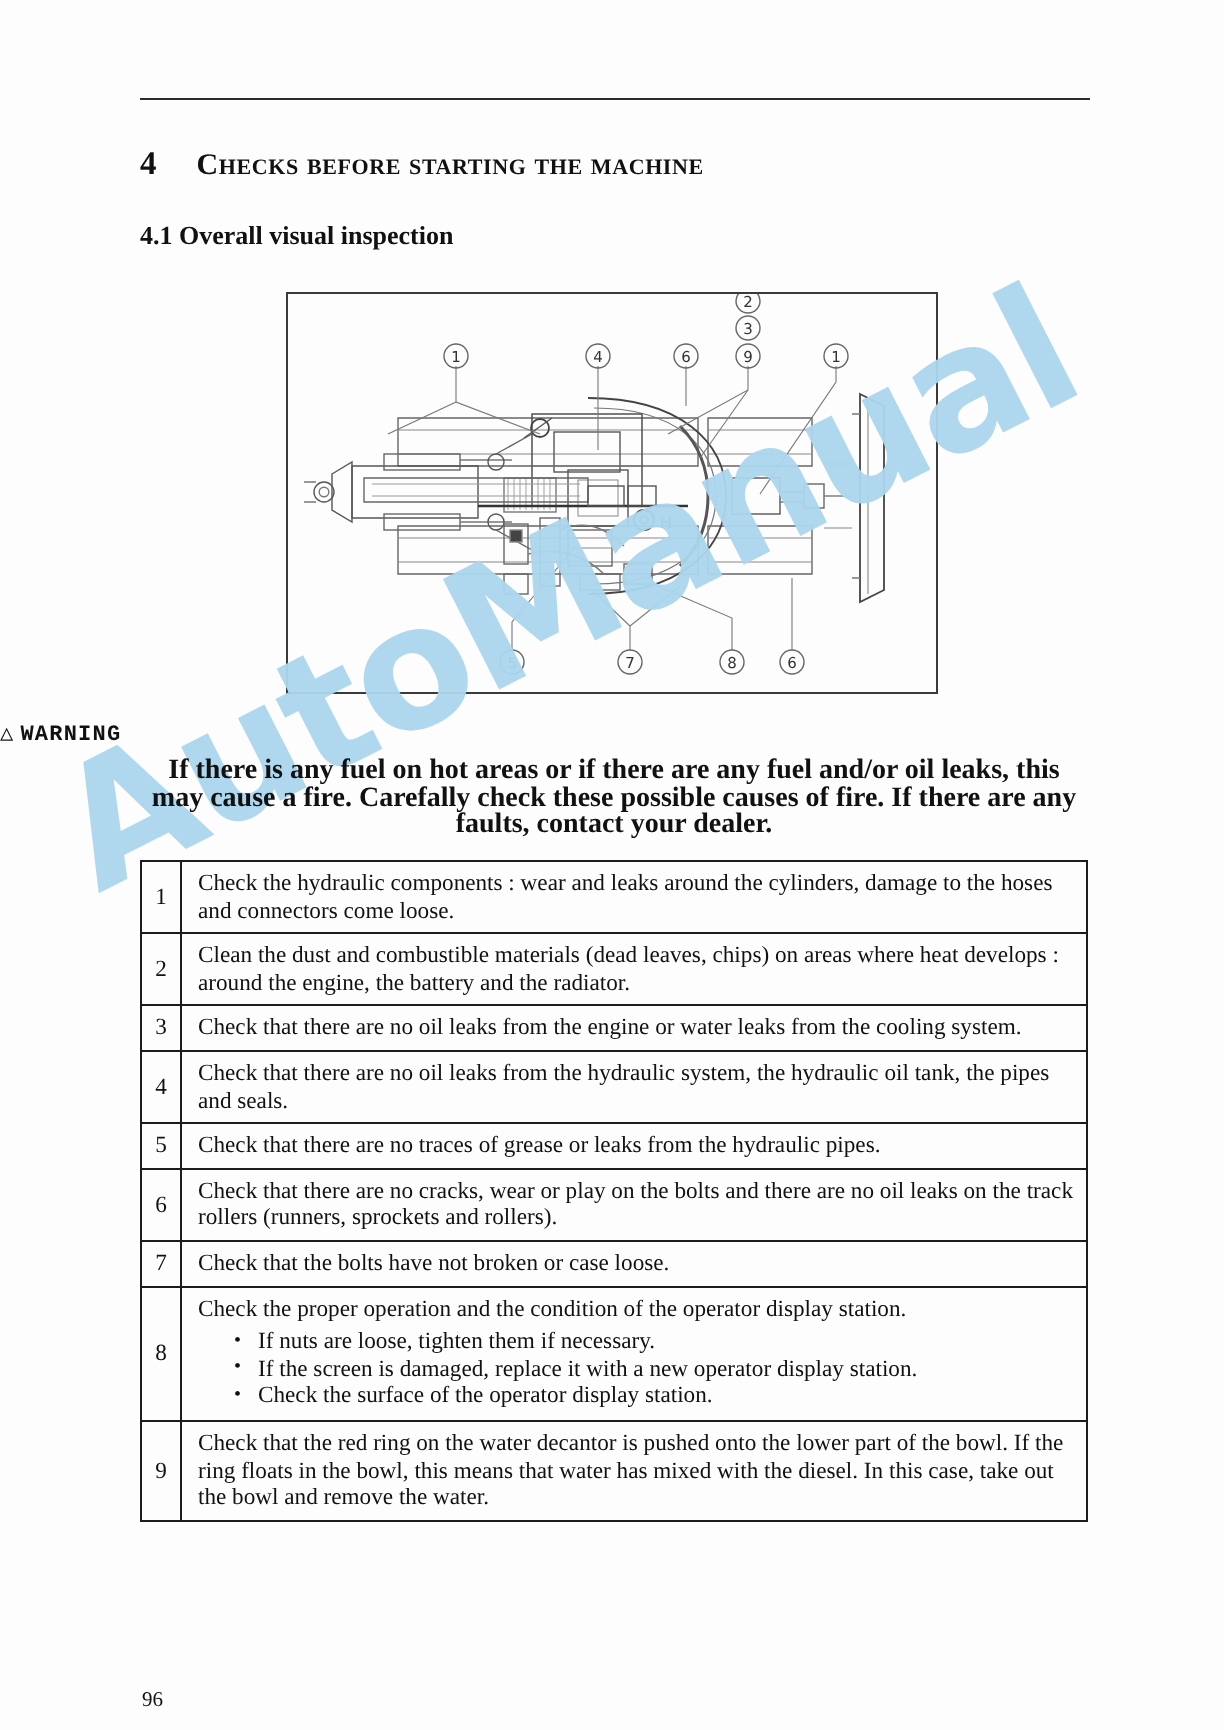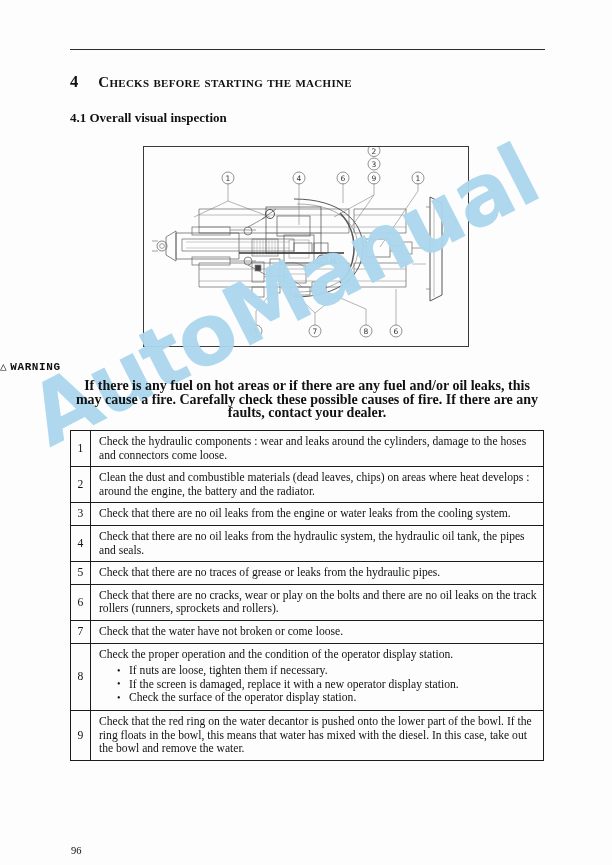--- a/index.html
+++ b/index.html
@@ -335,21 +335,21 @@
       <tr>
         <td class="num">5</td>
         <td class="txt">Check that there are no traces of grease or leaks from the hydraulic pipes.</td>
       </tr>
       <tr>
         <td class="num">6</td>
         <td class="txt">Check that there are no cracks, wear or play on the bolts and there are no oil leaks on the track rollers (runners, sprockets and rollers).</td>
       </tr>
       <tr>
         <td class="num">7</td>
-        <td class="txt">Check that the water have not broken or come loose.</td>
+        <td class="txt">Check that the bolts have not broken or case loose.</td>
       </tr>
       <tr>
         <td class="num">8</td>
         <td class="txt">
           <p>Check the proper operation and the condition of the operator display station.</p>
           <ul class="sub">
             <li>If nuts are loose, tighten them if necessary.</li>
             <li>If the screen is damaged, replace it with a new operator display station.</li>
             <li>Check the surface of the operator display station.</li>
           </ul>

